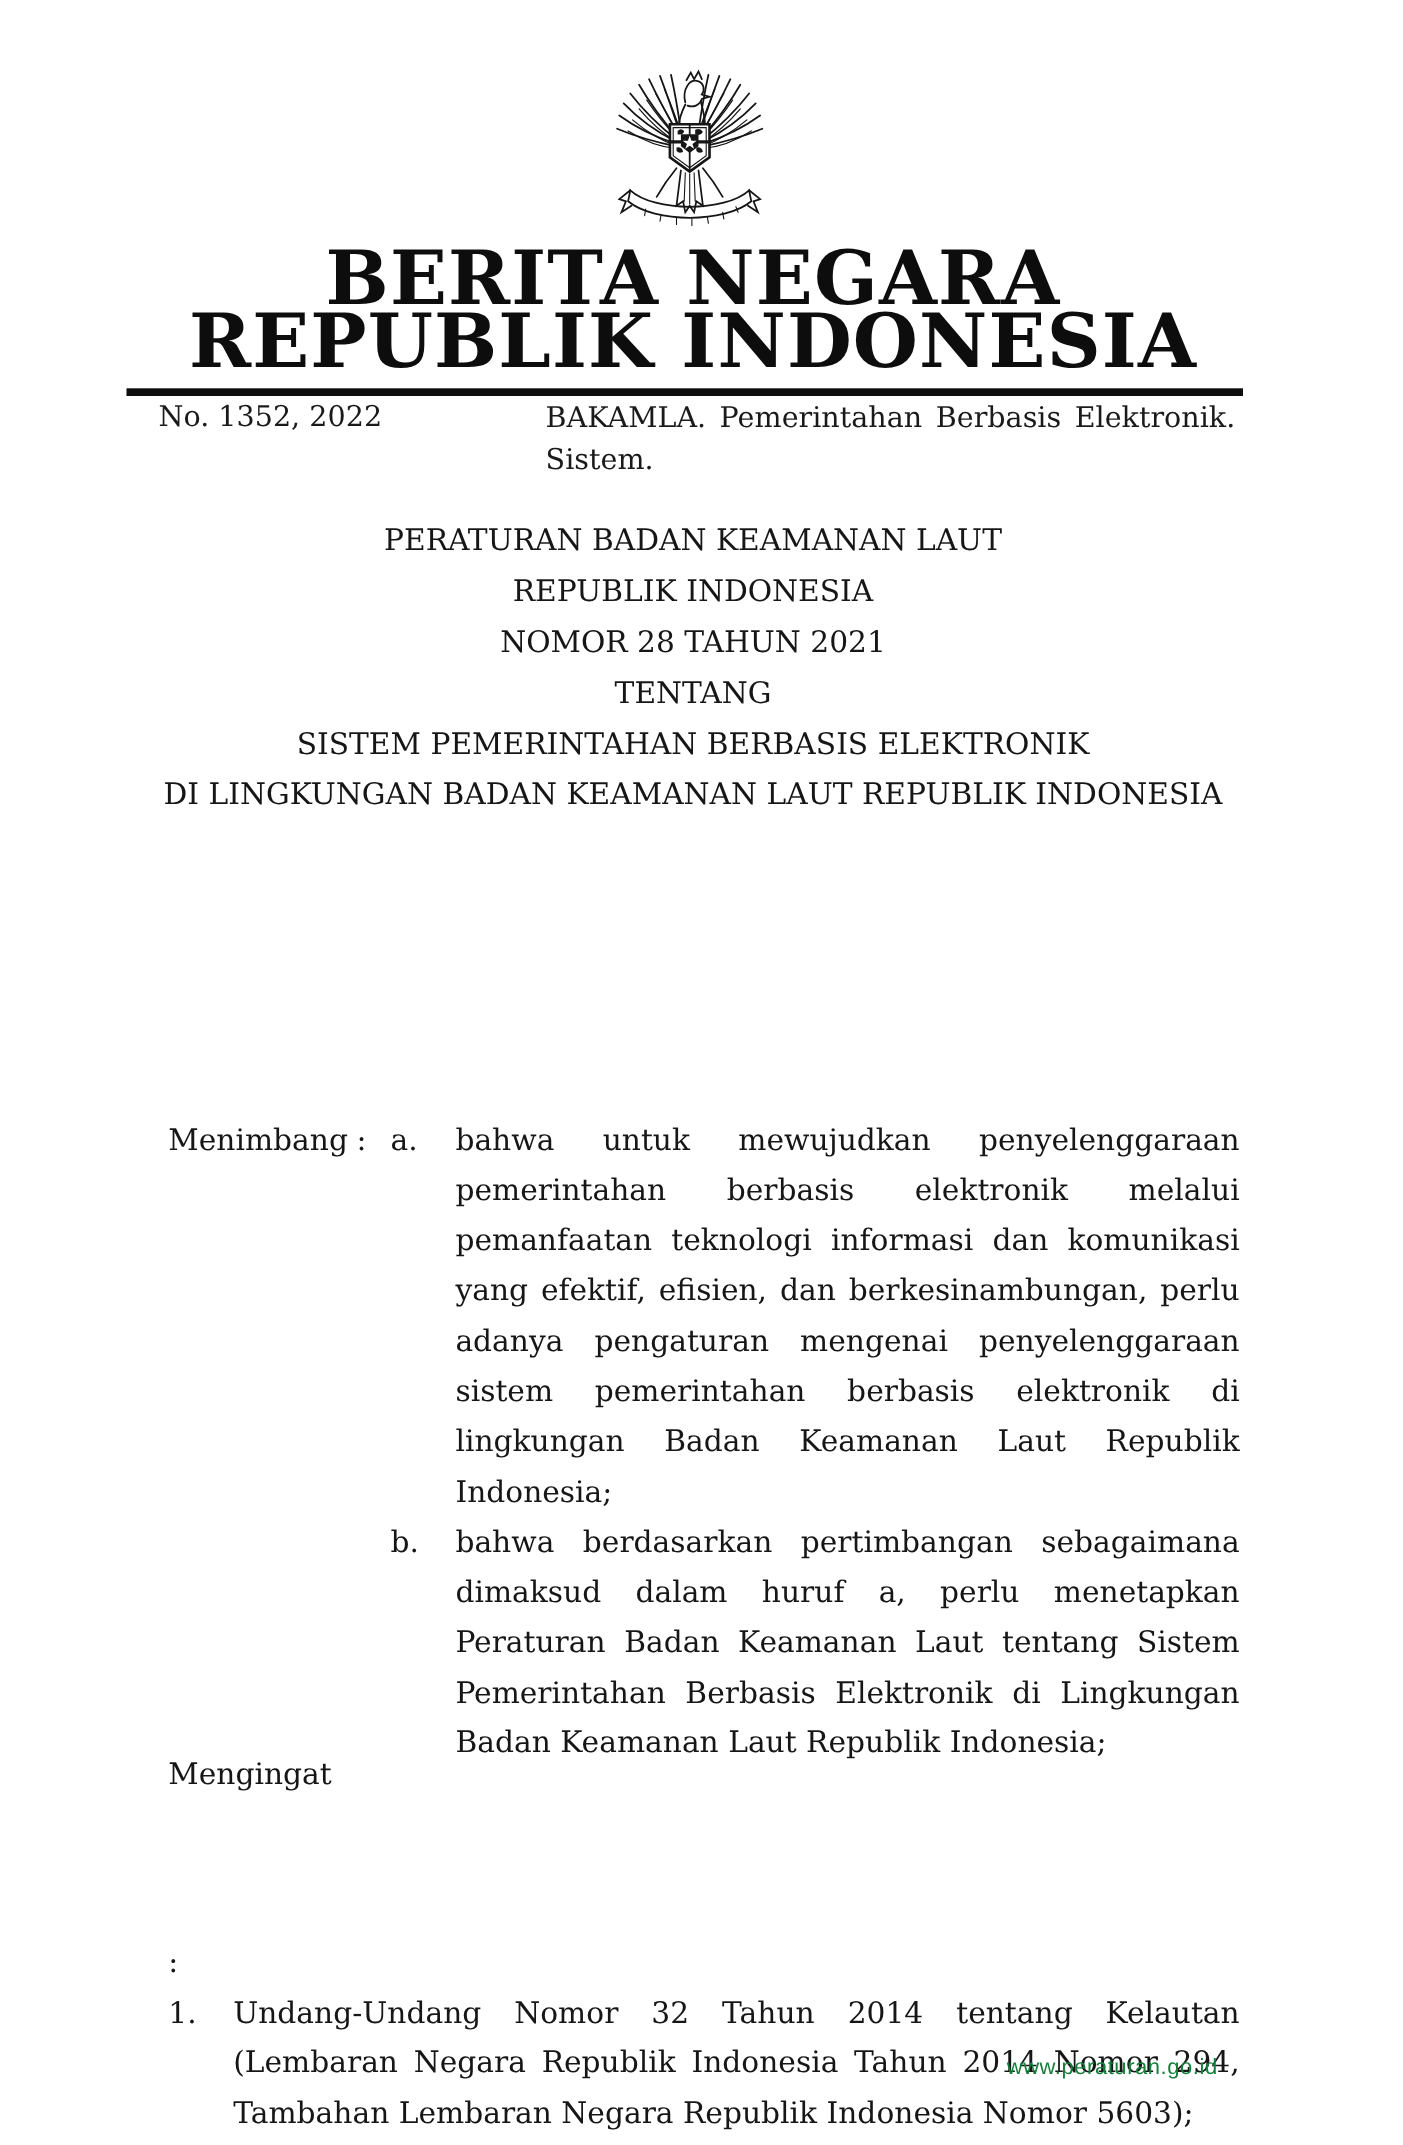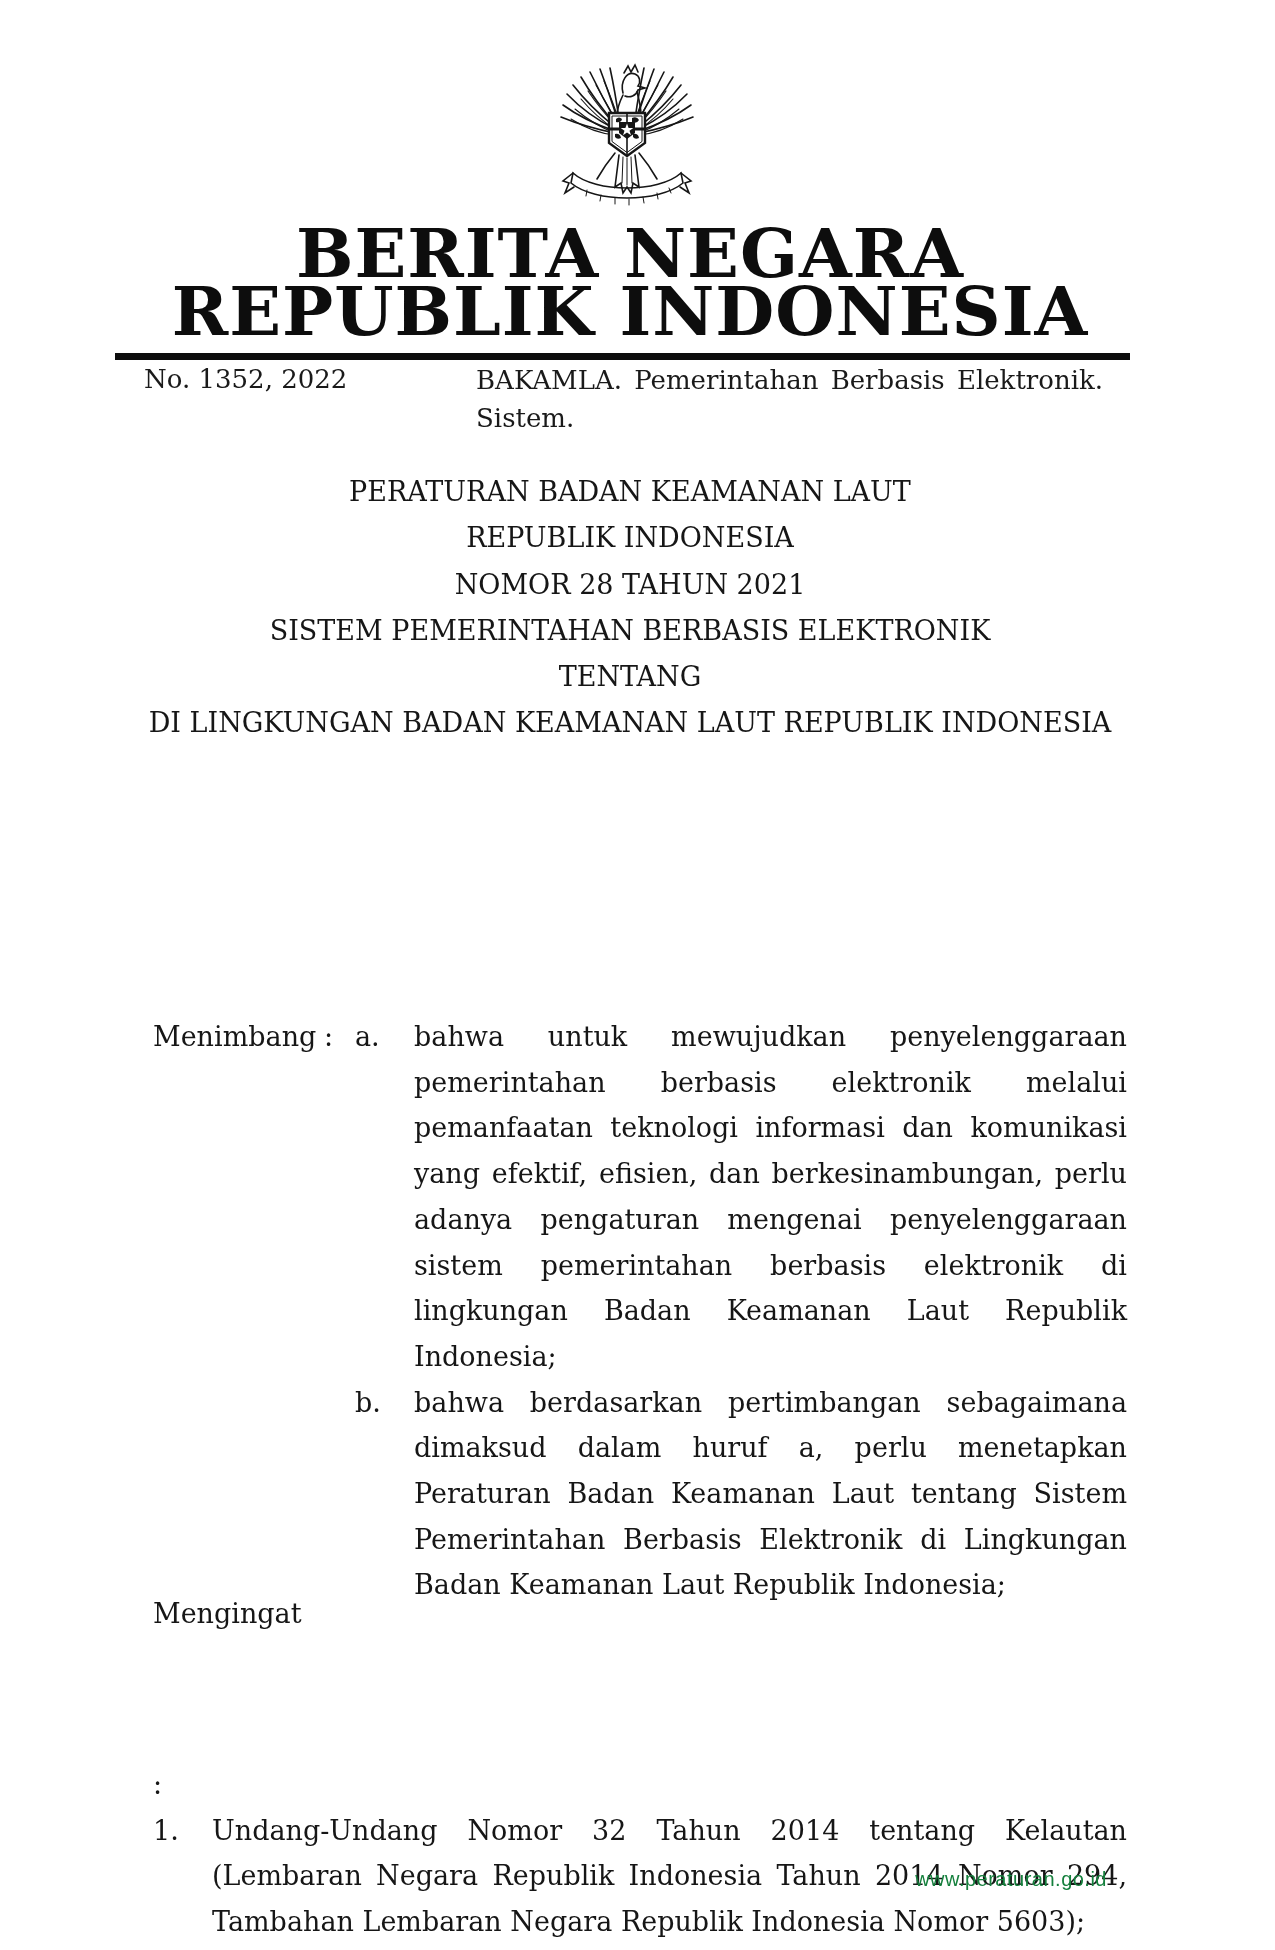--- a/index.html
+++ b/index.html
@@ -17,21 +17,21 @@
     position:absolute;left:115px;top:224px;width:1030px;
     text-align:center;font-weight:bold;font-size:68px;line-height:58px;
     letter-spacing:1px;color:#0d0d0d;
   }
   .head-rule{position:absolute;left:115px;top:353px;width:1015px;height:7px;background:#0d0d0d;}
   .issue-no{
     position:absolute;left:144px;top:361px;width:330px;
     font-size:26px;line-height:36px;color:#1a1a1a;
   }
   .subject{
-    position:absolute;left:476px;top:361px;width:627px;
+    position:absolute;left:496px;top:361px;width:627px;
     font-size:26px;line-height:38px;text-align:justify;color:#1a1a1a;
   }
   
   .title-block{
     position:absolute;left:115px;top:469px;width:1030px;
     text-align:center;font-size:27px;line-height:46.3px;color:#161616;
   }
   .invocation{
     position:absolute;left:115px;top:794px;width:1030px;
     text-align:center;font-size:27px;color:#161616;
@@ -146,22 +146,22 @@
 
   <div class="head-rule"></div>
 
   <div class="issue-no">No. 1352, 2022</div>
   <div class="subject">BAKAMLA. Pemerintahan Berbasis Elektronik. Sistem.</div>
 
   <div class="title-block">
     <div>PERATURAN BADAN KEAMANAN LAUT</div>
     <div>REPUBLIK INDONESIA</div>
     <div>NOMOR 28 TAHUN 2021</div>
+    <div>TENTANG</div>
     <div>SISTEM PEMERINTAHAN BERBASIS ELEKTRONIK</div>
-    <div>TENTANG</div>
     <div>DI LINGKUNGAN BADAN KEAMANAN LAUT REPUBLIK INDONESIA</div>
   </div>
 
 
   <div class="clause menimbang">
     <div class="clause-label">Menimbang</div>
     <div class="clause-colon">:</div>
     <div class="clause-items">
       <div class="clause-item">
         <div class="item-marker">a.</div>

